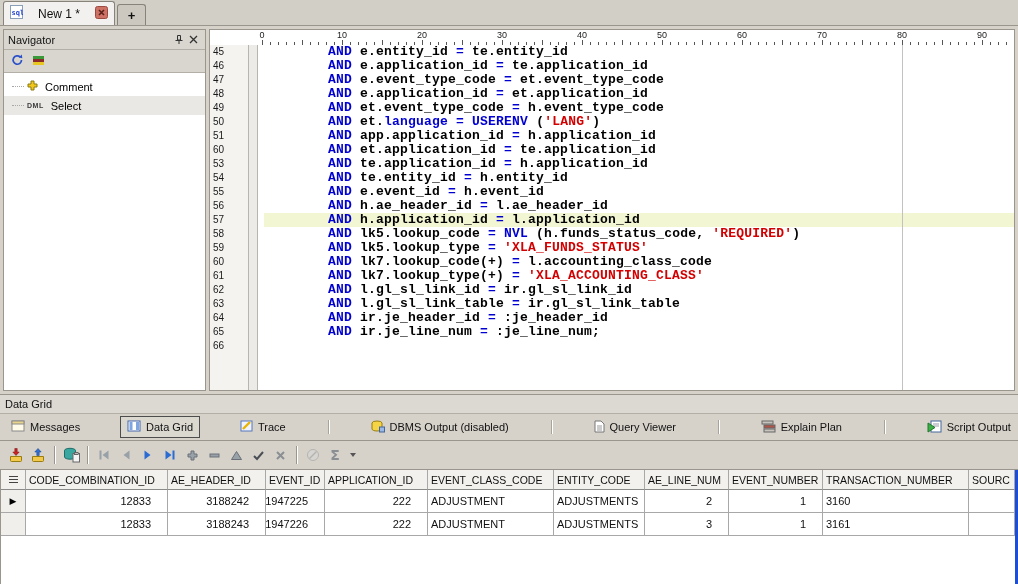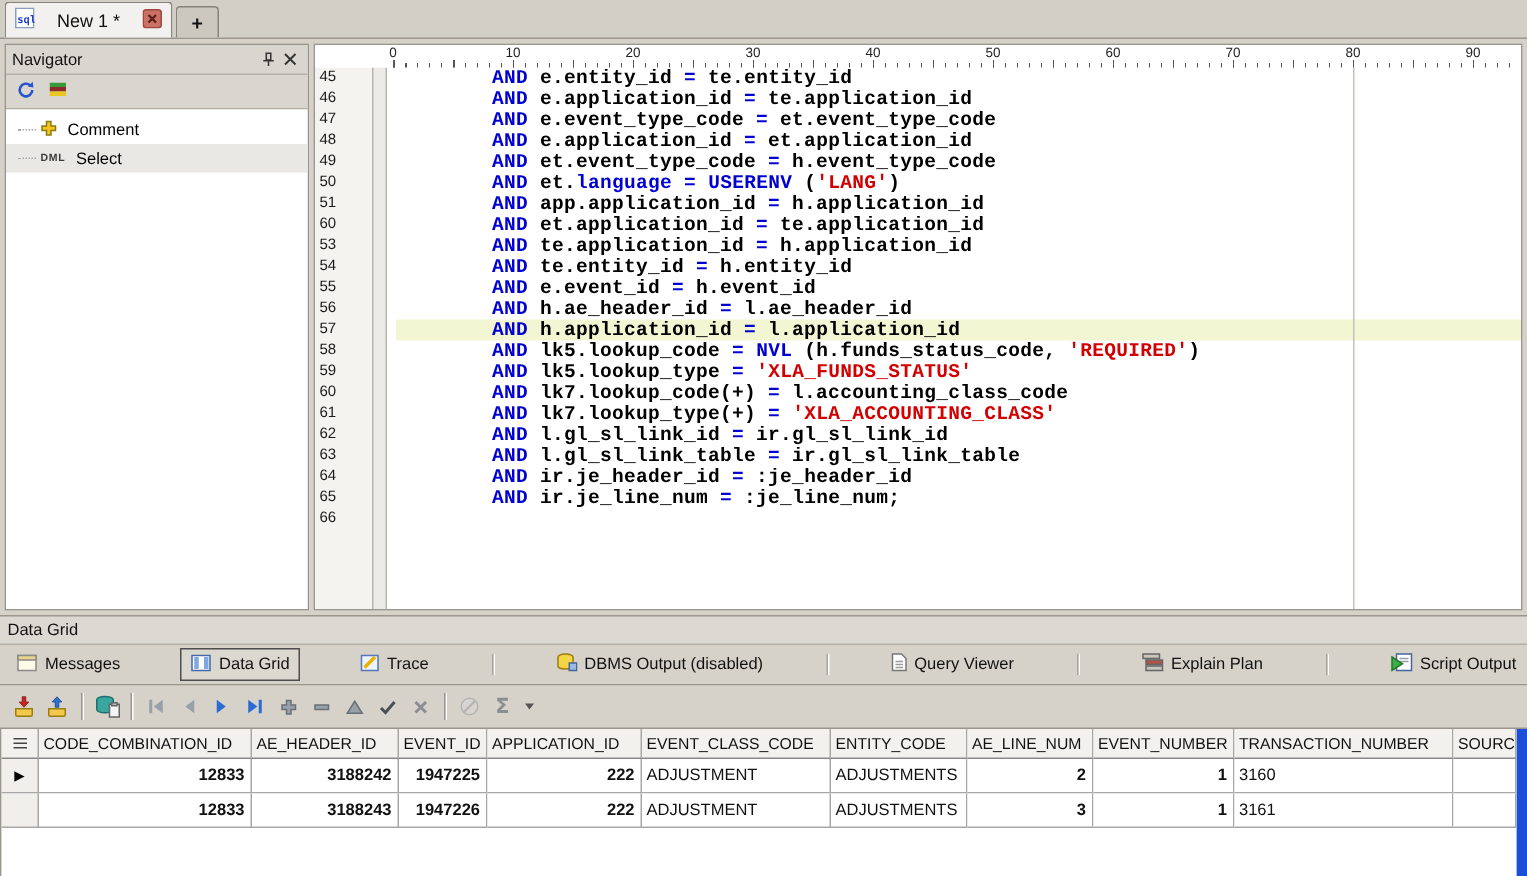--- a/index.html
+++ b/index.html
@@ -56,33 +56,33 @@
   .otab.selected{border:1px solid #4d4d4d;background:#dbd8d0;}
   .tsep{width:1px;height:14px;background:#a8a49c;margin:0 2px;box-shadow:1px 0 0 #fff;}
   .out-toolbar{height:28px;display:flex;align-items:center;padding-left:5px;background:#d6d2ca;border-bottom:1px solid #9a968e;}
   .tbtn{width:22px;height:22px;display:flex;align-items:center;justify-content:center;}
   .vsep{width:1px;height:18px;background:#9a968e;box-shadow:1px 0 0 #fff;margin:0 5px;}
   .sigma{font-size:14px;font-weight:bold;color:#8a8f94;font-family:"DejaVu Sans",sans-serif;}
   .caret{width:0;height:0;border-left:3px solid transparent;border-right:3px solid transparent;
          border-top:4px solid #555;margin-left:4px;}
 
   
-  .grid-wrap{height:98px;background:#fff;border-left:1px solid #9a968e;border-right:7px solid #1d4ed8;
+  .grid-wrap{height:114px;background:#fff;border-left:1px solid #9a968e;border-right:3px solid #1d4ed8;
              display:flex;flex-direction:column;overflow:hidden;}
   .ghead,.grow{display:flex;flex:none;}
   .gc{box-sizing:border-box;border-right:1px solid #a8a8a8;border-bottom:1px solid #a8a8a8;
       display:flex;align-items:center;overflow:hidden;white-space:nowrap;background:#fff;}
   .ghead .gc{height:20px;background:#f2f1ee;font-size:10.5px;border-bottom:1px solid #8a8a8a;}
   .grow .gc{height:23px;font-size:11px;}
   .gsel{width:25px;background:#f0efec;justify-content:center;}
   .grow .gsel{background:#f0efec;}
   .gcol0{width:142px;} .gcol1{width:98px;} .gcol2{width:59px;} .gcol3{width:103px;}
   .gcol4{width:126px;} .gcol5{width:91px;} .gcol6{width:84px;} .gcol7{width:94px;}
   .gcol8{width:146px;} .gcol9{flex:1;min-width:40px;}
-  .a-right{justify-content:flex-end;padding-right:4px;font-weight:bold;}
+  .a-right{justify-content:flex-end;padding-right:16px;}
   .a-left{justify-content:flex-start;padding-left:3px;}
   .gfill{flex:1;background:#fff;}
   .rowmark{font-size:9px;color:#000;line-height:1;}
   .burger{width:9px;height:1px;background:#444;box-shadow:0 3px 0 #444,0 6px 0 #444;margin-top:-6px;}
 </style>
 </head>
 <body>
 
 <div class="app">
 

